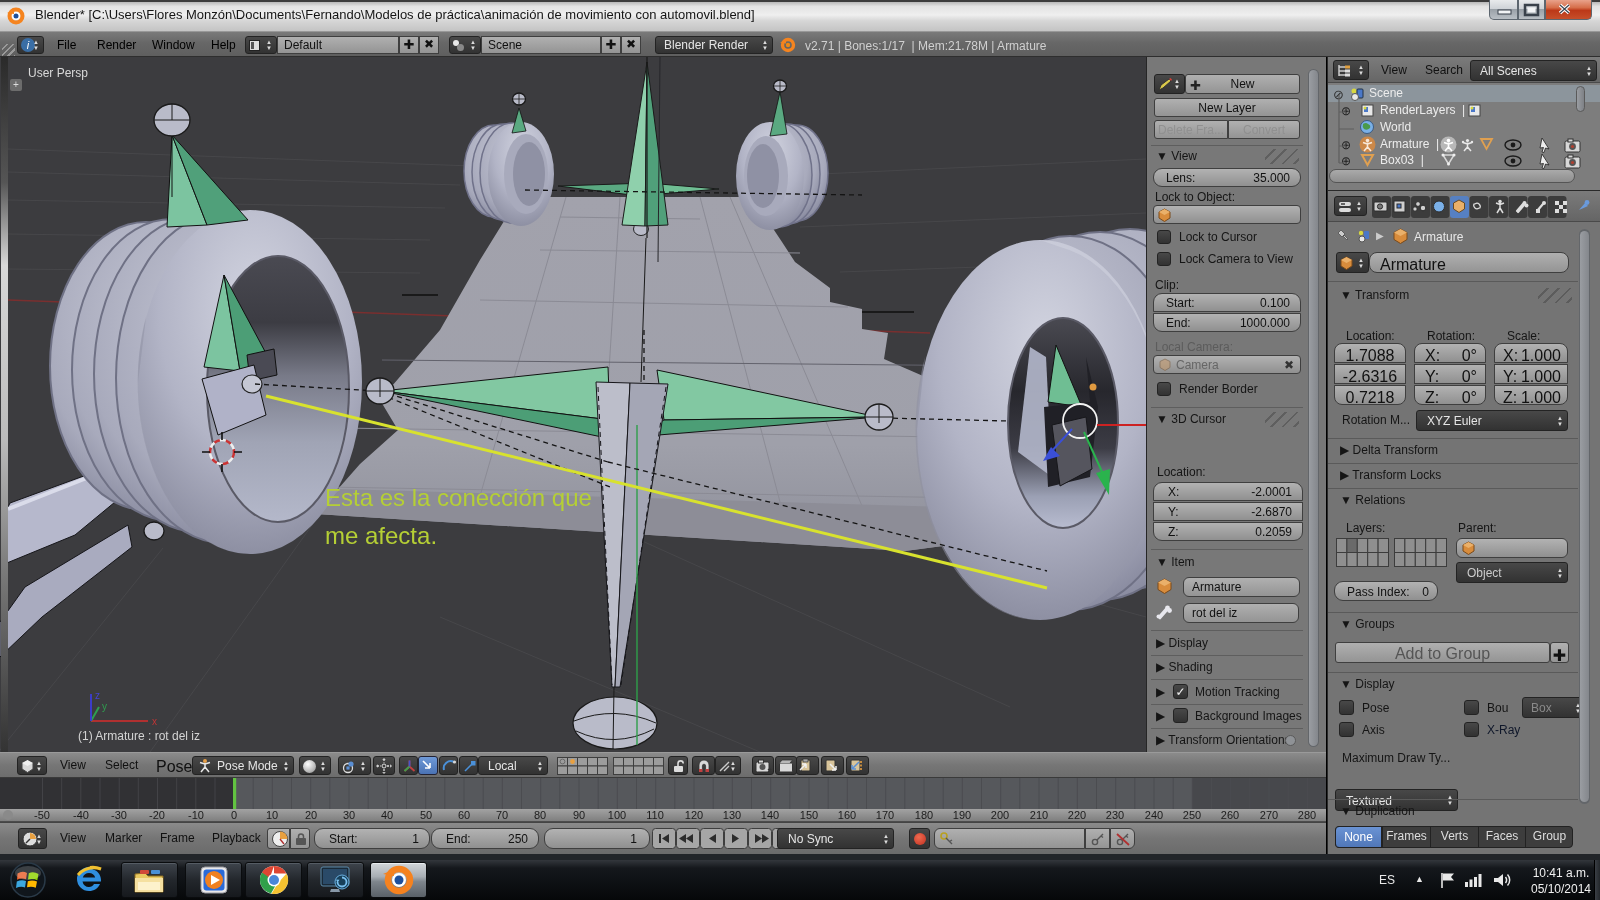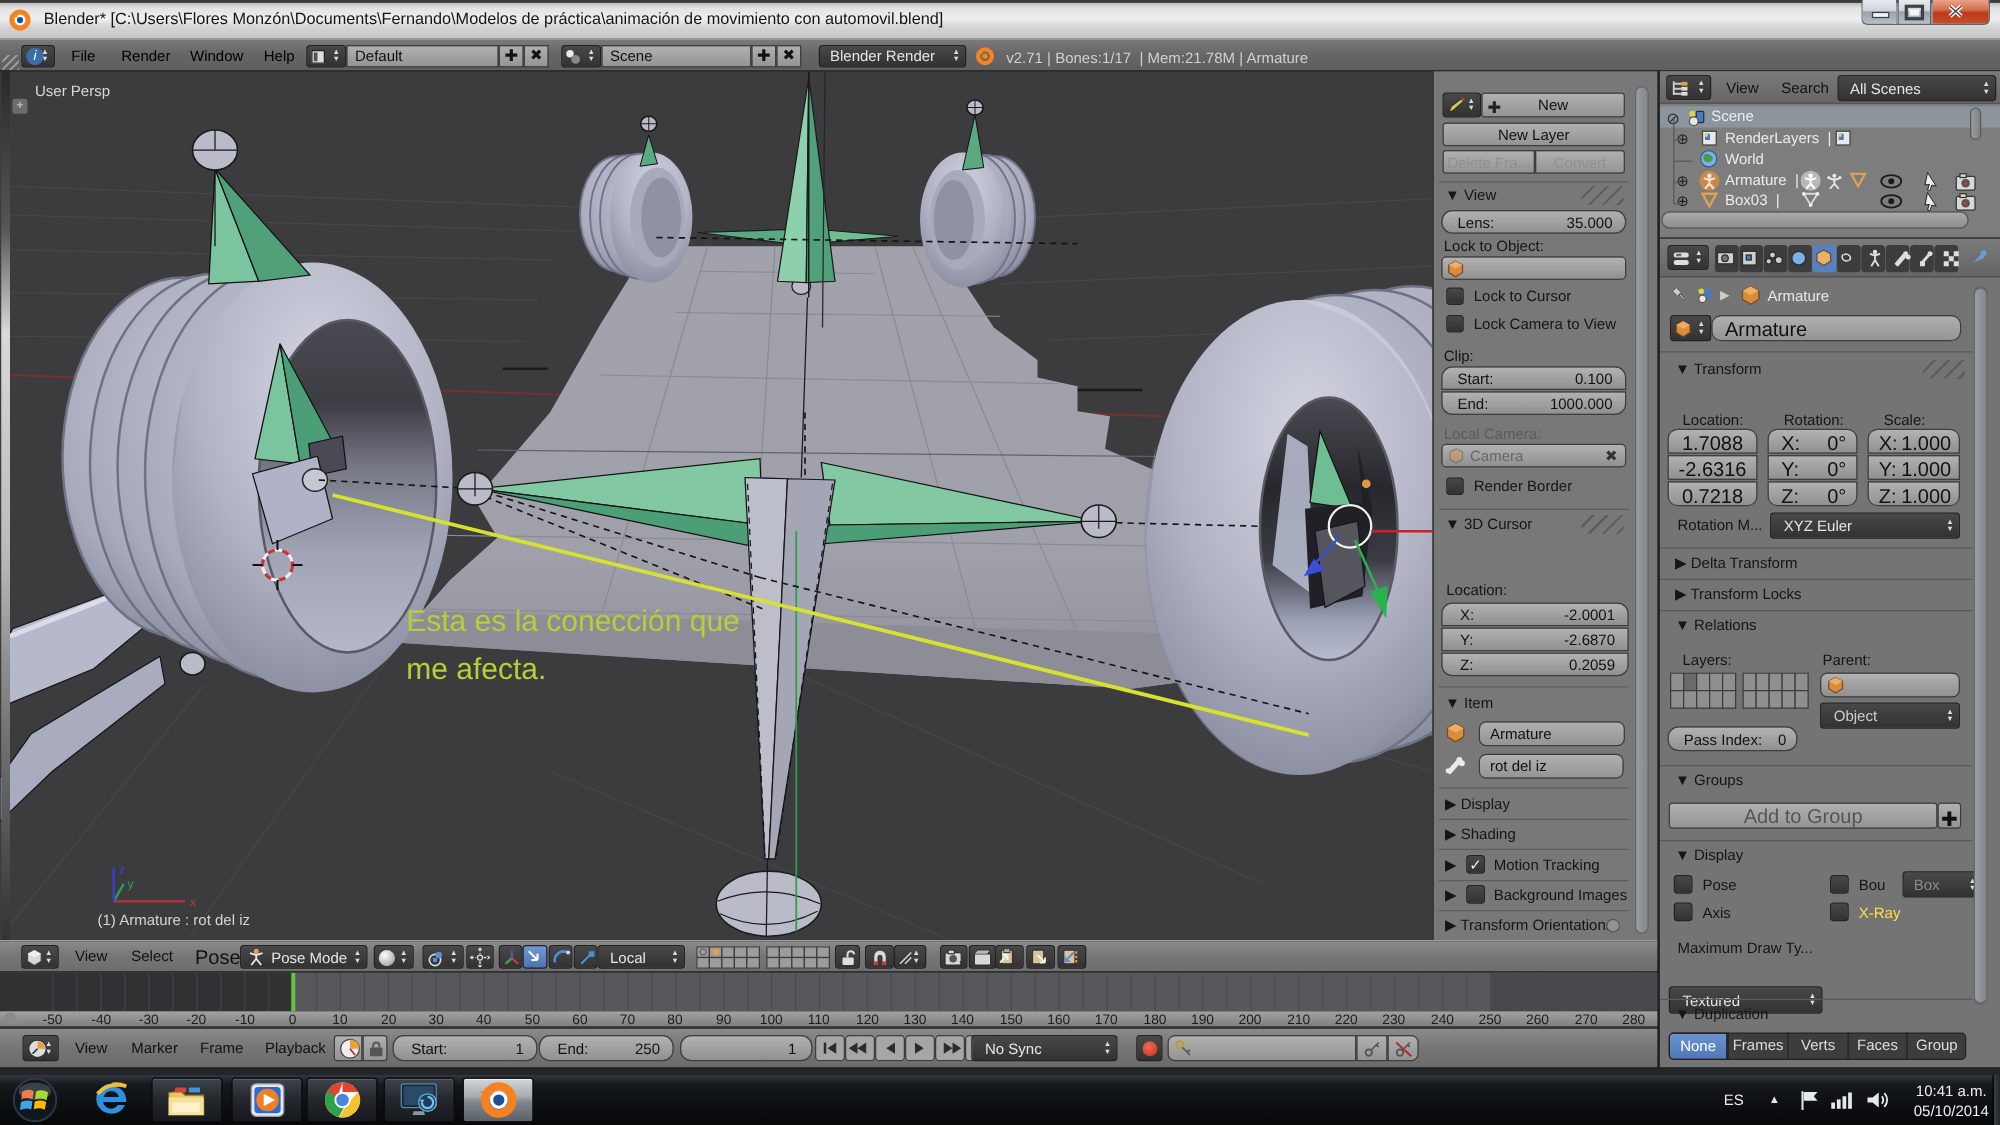--- a/index.html
+++ b/index.html
@@ -642,21 +642,21 @@
     <div class="abs" style="left:0px;top:481px;width:250px;height:1px;background:#5a5a5a;"></div>
     <div class="abs" style="left:12px;top:486px;color:#151515;font-size:12px;">▼ Display</div>
     <div class="abs dark" style="left:11px;top:509px;width:15px;height:15px;"></div>
     <div class="abs" style="left:34px;top:510px;color:#151515;font-size:12px;">Pose</div>
     <div class="abs dark" style="left:136px;top:509px;width:15px;height:15px;"></div>
     <div class="abs" style="left:159px;top:510px;color:#151515;font-size:12px;">Bou</div>
     <div class="abs dark" style="left:194px;top:506px;width:64px;height:21px;padding:3px 0 0 8px;font-size:12px;color:#8a8a8a;">Box<span class="arr">▲<br>▼</span></div>
     <div class="abs dark" style="left:11px;top:531px;width:15px;height:15px;"></div>
     <div class="abs" style="left:34px;top:532px;color:#151515;font-size:12px;">Axis</div>
     <div class="abs dark" style="left:136px;top:531px;width:15px;height:15px;"></div>
-    <div class="abs" style="left:159px;top:532px;color:#fde047;font-size:12px;">X-Ray</div>
+    <div class="abs" style="left:159px;top:532px;color:#0f172a;font-size:12px;">X-Ray</div>
     <div class="abs" style="left:14px;top:560px;color:#151515;font-size:12px;">Maximum Draw Ty...</div>
     <div class="abs dark" style="left:7px;top:598px;width:123px;height:22px;padding:4px 0 0 10px;font-size:12px;">Textured<span class="arr">▲<br>▼</span></div>
     <div class="abs" style="left:0px;top:608px;width:250px;height:1px;background:#5a5a5a;"></div>
     <div class="abs" style="left:12px;top:613px;color:#151515;font-size:12px;">▼ Duplication</div>
     <div class="abs" style="left:7px;top:635px;width:238px;height:22px;background:#3d3d3d;border:1px solid #222;border-radius:4px;"></div>
     <div class="abs" style="left:7px;top:635px;width:47px;height:22px;background:linear-gradient(#6a93d4,#5077b8);border:1px solid #222;border-radius:4px 0 0 4px;color:#fff;font-size:12px;text-align:center;padding-top:3px;">None</div>
     <div class="abs" style="left:54px;top:635px;width:49px;height:22px;border-right:1px solid #222;border-left:1px solid #222;color:#ddd;font-size:12px;text-align:center;padding-top:3px;">Frames</div>
     <div class="abs" style="left:103px;top:635px;width:47px;height:22px;color:#ddd;font-size:12px;text-align:center;padding-top:3px;">Verts</div>
     <div class="abs" style="left:150px;top:635px;width:48px;height:22px;border-left:1px solid #222;border-right:1px solid #222;color:#ddd;font-size:12px;text-align:center;padding-top:3px;">Faces</div>
     <div class="abs" style="left:198px;top:635px;width:47px;height:22px;color:#ddd;font-size:12px;text-align:center;padding-top:3px;">Group</div>

